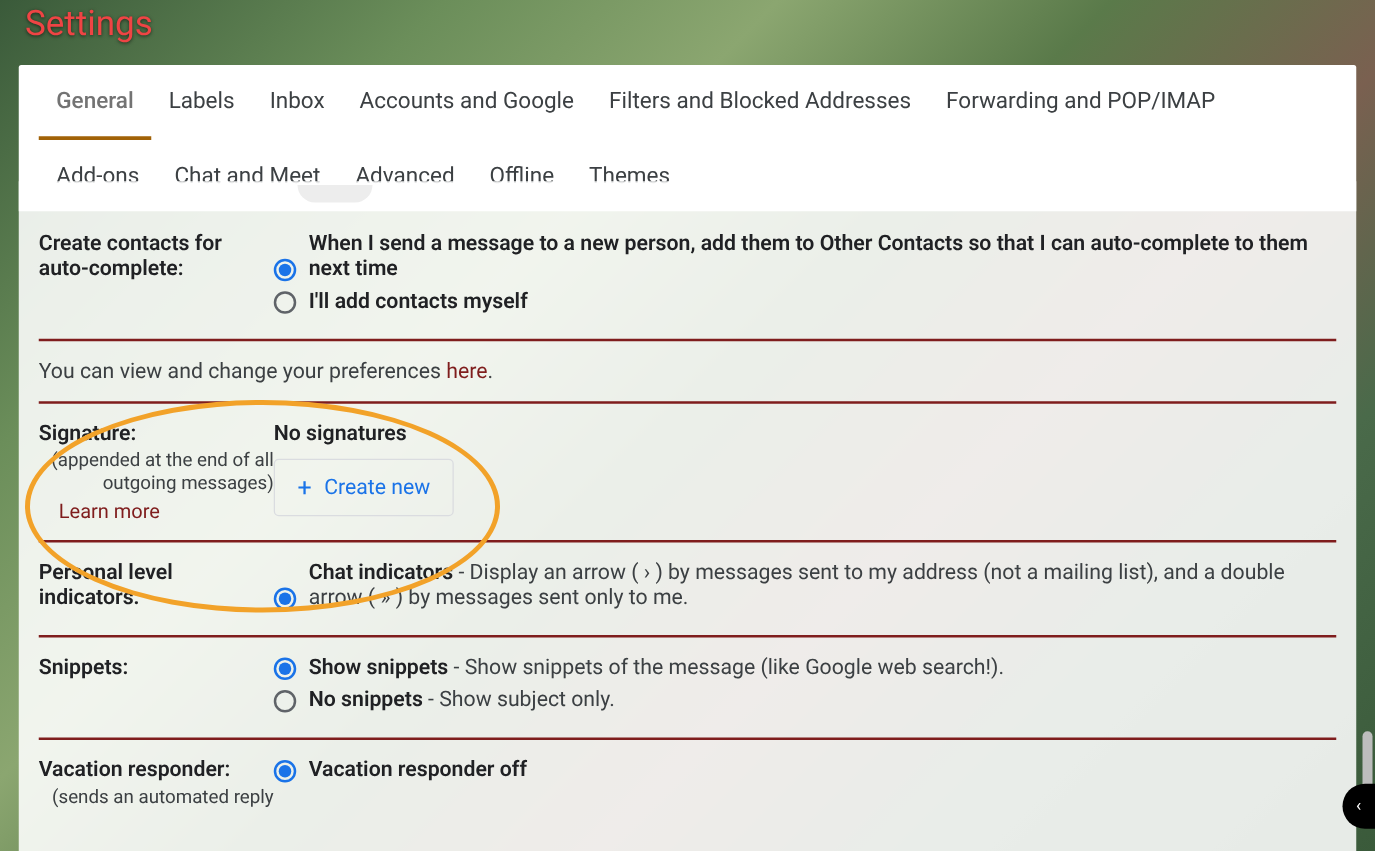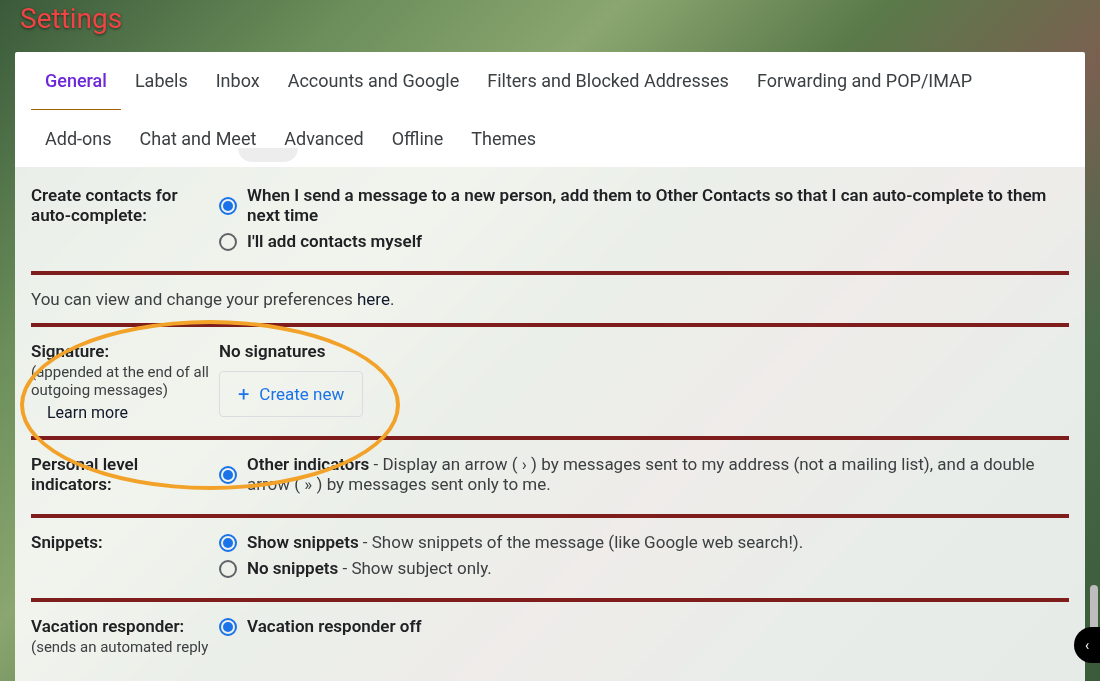--- a/index.html
+++ b/index.html
@@ -35,62 +35,63 @@
   gap: 0;
 }
 .tab {
   padding: 18px 14px;
   color: #3c4043;
   font-size: 18px;
   cursor: pointer;
   white-space: nowrap;
 }
 .tab.active {
-  color: #6d28d9;
-  border-bottom: 1px solid #a16207;
+  color: #737373;
+  border-bottom: 3px solid #a16207;
   font-weight: 500;
 }
 .settings-body {
   position: absolute;
   top: 145px;
   left: 15px;
   right: 15px;
   bottom: 0;
   background: rgba(255,255,255,0.88);
   overflow-y: auto;
   padding: 0 16px;
 }
 .row {
   display: flex;
-  border-bottom: 4px solid #7f1d1d;
+  border-bottom: 2px solid #7f1d1d;
   padding: 14px 0;
 }
 .row.first { border-top: none; padding-top: 40px; }
 .row-label {
   width: 188px;
   flex-shrink: 0;
   color: #202124;
   font-size: 17px;
   font-weight: 600;
 }
 .row-label .sub {
   font-weight: 400;
   font-size: 15px;
   color: #3c4043;
   display: block;
   margin-top: 2px;
+  text-align: right;
 }
 .row-content {
   flex: 1;
   color: #3c4043;
   font-size: 17px;
 }
 .radio-line {
   display: flex;
-  align-items: center;
+  align-items: flex-end;
   margin-bottom: 6px;
 }
 .radio {
   width: 18px;
   height: 18px;
   border-radius: 50%;
   border: 2px solid #5f6368;
   margin-right: 10px;
   margin-top: 2px;
   flex-shrink: 0;
@@ -103,21 +104,21 @@
 .radio.checked::after {
   content: '';
   position: absolute;
   top: 2px; left: 2px;
   width: 10px; height: 10px;
   background: #1a73e8;
   border-radius: 50%;
 }
 .radio-text { flex: 1; }
 .bold { font-weight: 600; color: #202124; }
-.link { color: #0f172a; cursor: pointer; }
+.link { color: #7f1d1d; cursor: pointer; }
 .create-btn {
   display: inline-flex;
   align-items: center;
   border: 1px solid #dadce0;
   border-radius: 4px;
   padding: 10px 18px;
   color: #1a73e8;
   font-size: 17px;
   cursor: pointer;
   margin-top: 10px;
@@ -236,21 +237,21 @@
       </div>
     </div>
   </div>
 
   <div class="row">
     <div class="row-label">Personal level indicators:</div>
     <div class="row-content">
       <div class="radio-line">
         <div class="radio checked"></div>
         <div class="radio-text">
-          <span class="bold">Other indicators</span><span> - Display an arrow ( › ) by messages sent to my address (not a mailing list), and a double arrow ( » ) by messages sent only to me.</span>
+          <span class="bold">Chat indicators</span><span> - Display an arrow ( › ) by messages sent to my address (not a mailing list), and a double arrow ( » ) by messages sent only to me.</span>
         </div>
       </div>
     </div>
   </div>
 
   <div class="row">
     <div class="row-label">Snippets:</div>
     <div class="row-content">
       <div class="radio-line">
         <div class="radio checked"></div>

